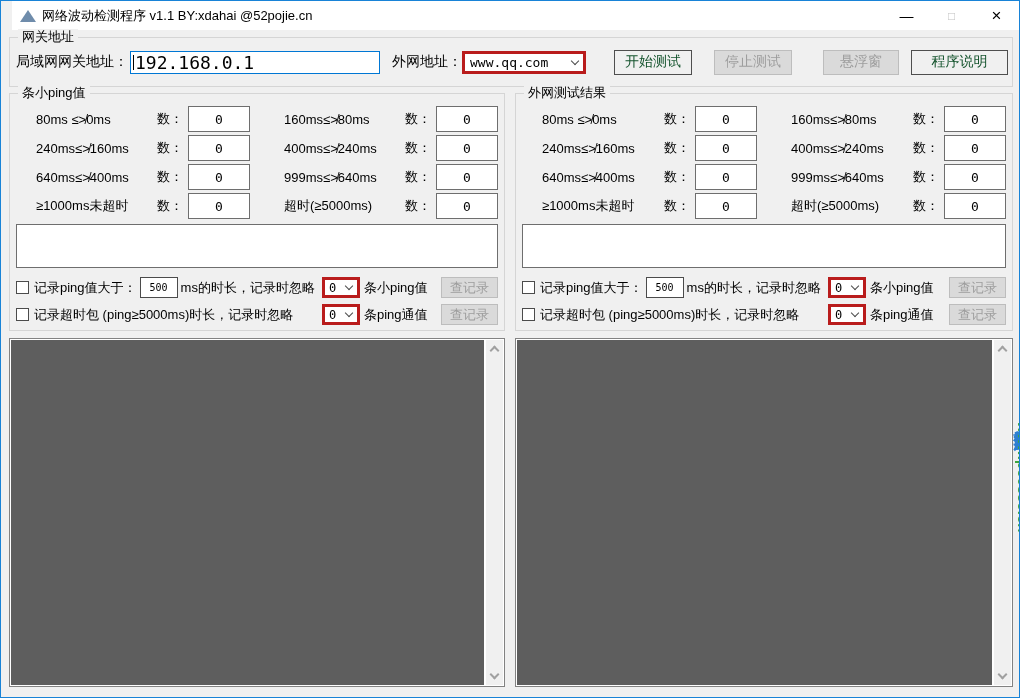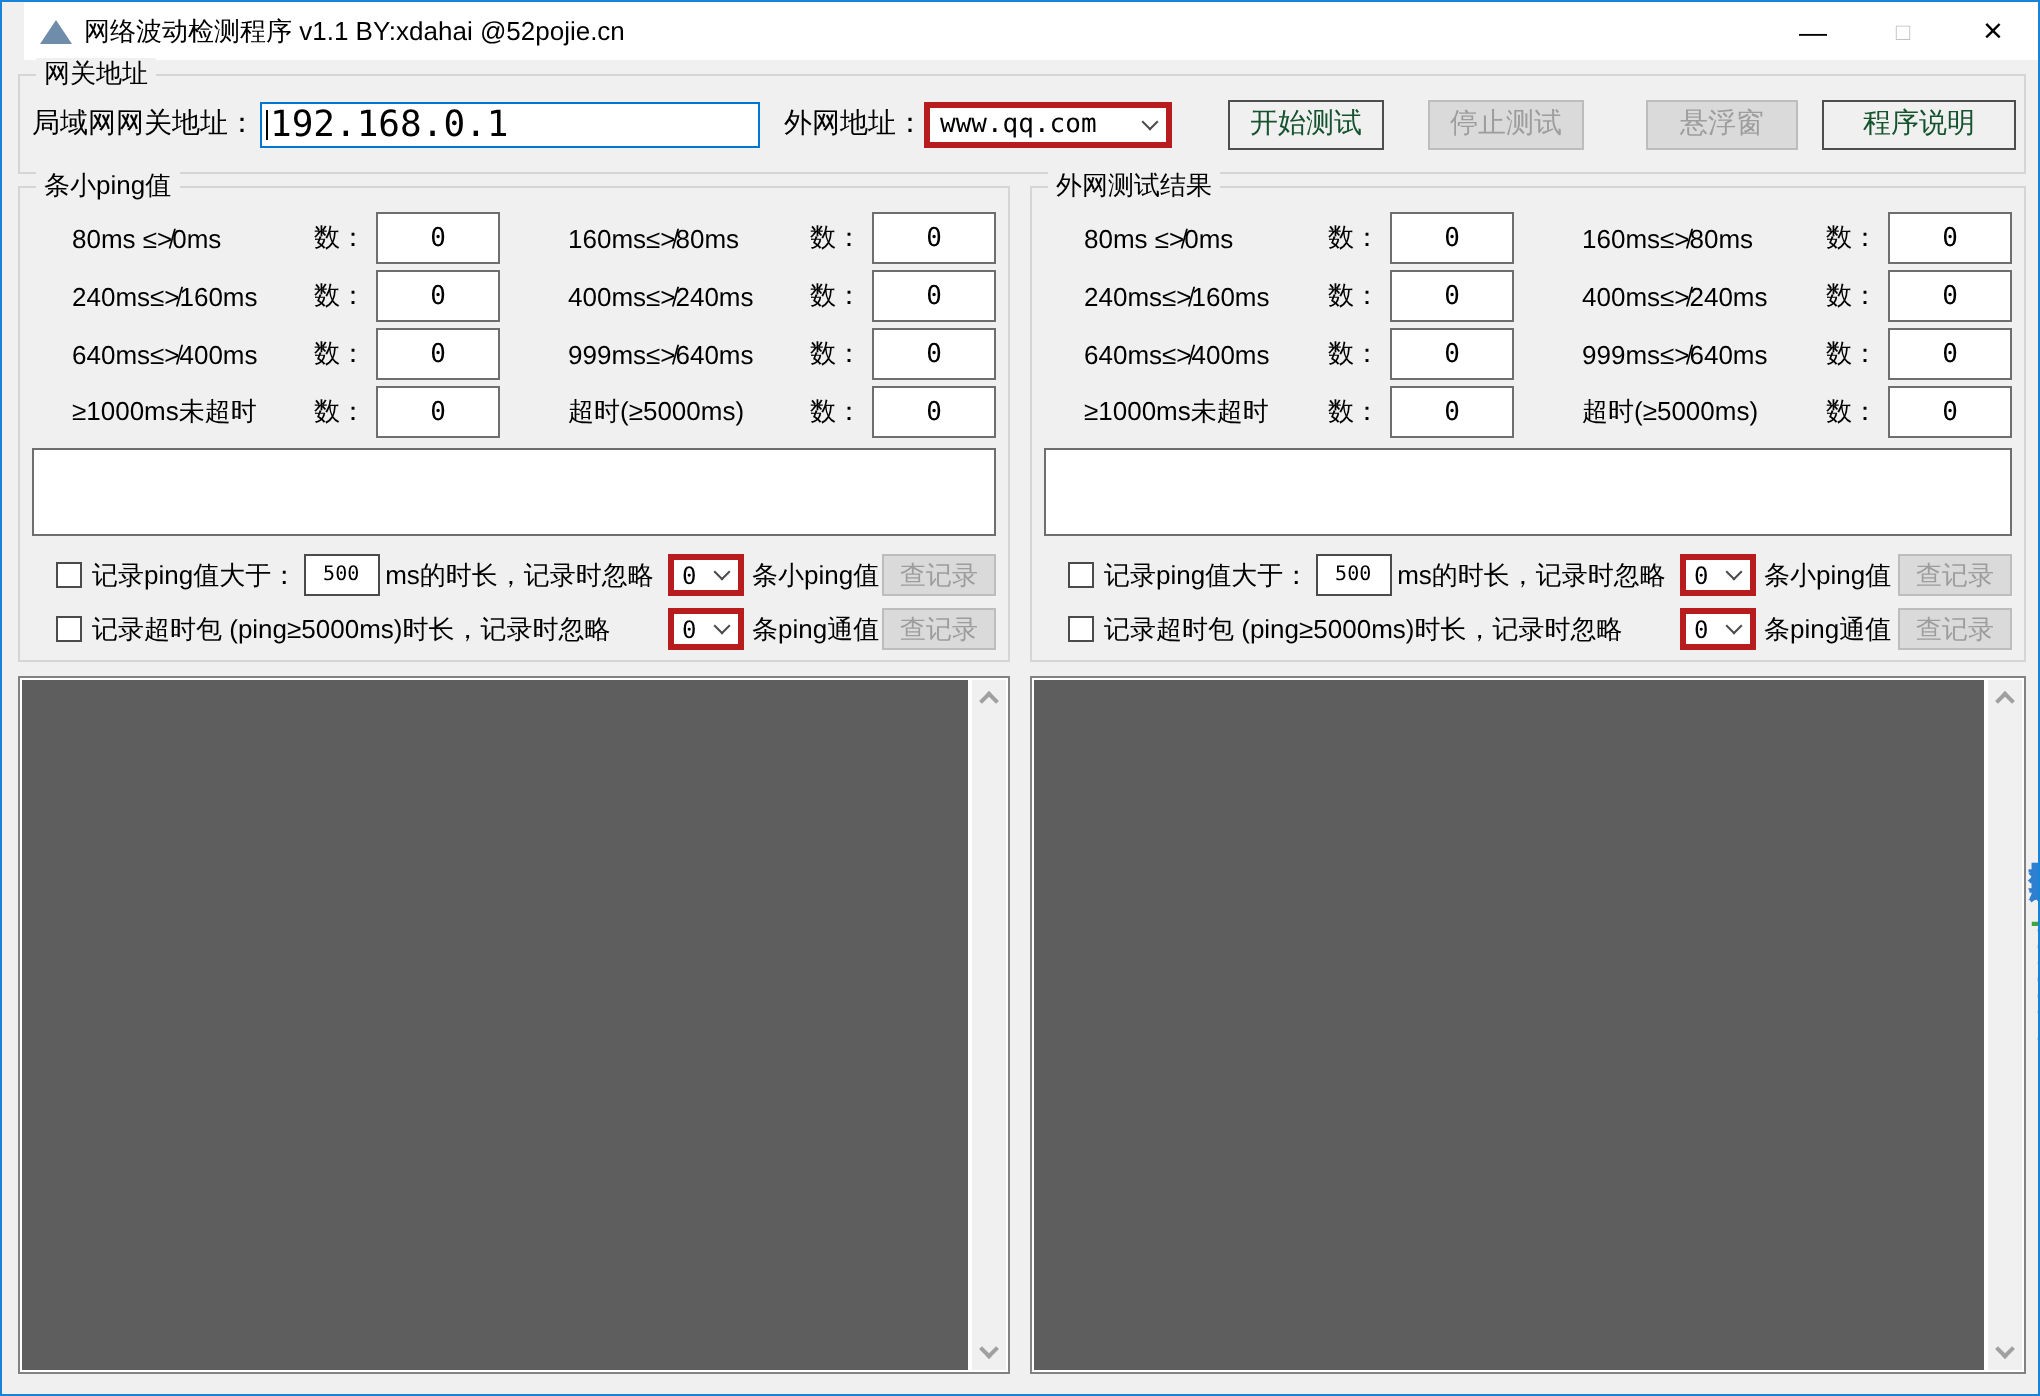--- a/index.html
+++ b/index.html
@@ -71,21 +71,21 @@
     width:62px; height:26px; background:#fff; border:1px solid #6e6e6e;
     display:flex; align-items:center; justify-content:center;
     font-family:"DejaVu Sans Mono", monospace; font-size:13px;
   }
   .logbox {
     margin:5px 6px 0 6px; height:44px; background:#fff; border:1px solid #6e6e6e;
     font-size:12px; padding:2px;
   }
   .rec-row { display:flex; align-items:center; margin:9px 6px 0 6px; font-size:13px; }
   .rec-row.second { margin-top:6px; }
-  .rec-lead { display:flex; align-items:center; width:302px;margin-left:12px; }
+  .rec-lead { display:flex; align-items:center; width:302px; }
   .checkbox { width:13px; height:13px; background:#fff; border:1px solid #4b4b4b; margin-right:5px; flex:none; }
   .mini-input {
     width:38px; height:21px; background:#fff; border:1px solid #4b4b4b;
     display:flex; align-items:center; justify-content:center;
     font-family:"DejaVu Sans Mono", monospace; font-size:10px; margin:0 3px;
   }
   .mini-combo { width:38px; height:21px; margin:0 4px; }
   .mini-combo .val { padding-left:4px; font-size:12px; }
   .view-btn { width:57px; height:21px; font-size:13px; margin-left:auto; }
   

